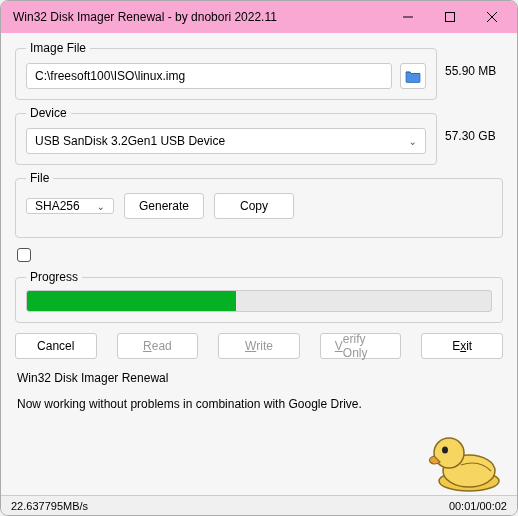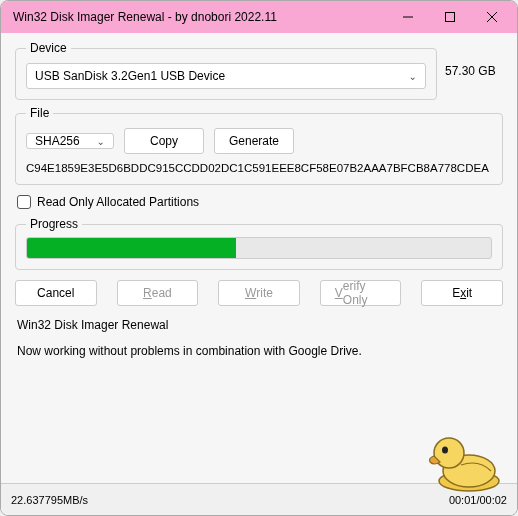--- a/index.html
+++ b/index.html
@@ -118,21 +118,21 @@
   .action-row {
     display: flex; gap: 20px; margin: 4px 0 4px 0;
   }
   .action-row .btn { flex: 1; min-width: 0; }
   .btn.disabled { color: #999; }
   .btn .hk { text-decoration: underline; }
   .footer-text {
     font-size: 12px; color: #000; margin: 2px 0 4px 2px;
   }
   .statusbar {
-    height: 32px;
+    height: 20px;
     border-top: 1px solid #ccc;
     display: flex; align-items: center;
     font-size: 11px; color: #000;
     padding: 0 10px;
     background: #f0f0f0;
   }
   .statusbar .left { flex: 1; }
   .duck {
     position: absolute;
     right: 10px; bottom: 22px;
@@ -159,20 +159,35 @@
     <div class="winbtn">
       <svg width="10" height="10">
           <line x1="0" y1="0" x2="10" y2="10" stroke="#000" stroke-width="1"></line>
           <line x1="10" y1="0" x2="0" y2="10" stroke="#000" stroke-width="1"></line>
         </svg>
     </div>
   </div>
 
   <div class="content">
 
+    <div class="image-row">
+      <fieldset>
+        <legend>Image File</legend>
+        <div class="row">
+          <input class="text-input" value="C:\freesoft100\ISO\linux.img" style="">
+          <div class="folder-btn">
+            <svg width="16" height="14" viewBox="0 0 16 14">
+              <path d="M1 3 h4 l1.5 1.5 H15 v8 a1 1 0 0 1 -1 1 H2 a1 1 0 0 1 -1 -1 Z" fill="#4a90e2" stroke="#2563a8" stroke-width="0.7"></path>
+              <path d="M1 3 h4 l1.5 1.5 H15" fill="none" stroke="#2563a8" stroke-width="0.7"></path>
+            </svg>
+          </div>
+        </div>
+      </fieldset>
+      <div class="size-label-outside">55.90 MB</div>
+    </div>
 
     <div class="image-row">
       <fieldset>
         <legend>Device</legend>
         <div class="row">
           <div class="device-select">
             <span>USB  SanDisk 3.2Gen1 USB Device</span>
             <span class="chev">⌄</span>
           </div>
         </div>
@@ -180,29 +195,27 @@
       <div class="size-label-outside">57.30 GB</div>
     </div>
 
     <fieldset>
       <legend>File</legend>
       <div class="hash-row">
         <div class="select-small">
           <span>SHA256</span>
           <span class="chev">⌄</span>
         </div>
+        <div class="btn">Generate</div>
         <div class="btn">Copy</div>
-        <div class="btn">Generate</div>
       </div>
-      <div class="hash-value">C94E1859E3E5D6BDDC915CCDD02DC1C591EEE8CF58E07B2AAA7BFCB8A778CDEA</div>
     </fieldset>
 
     <div class="checkbox-row">
       <div class="checkbox"></div>
-      <span>Read Only Allocated Partitions</span>
     </div>
 
     <fieldset style="padding-top:4px;">
       <legend>Progress</legend>
       <div class="progress-bar">
         <div class="progress-fill" style="width: 45%;"></div>
       </div>
     </fieldset>
 
     <div class="action-row">

